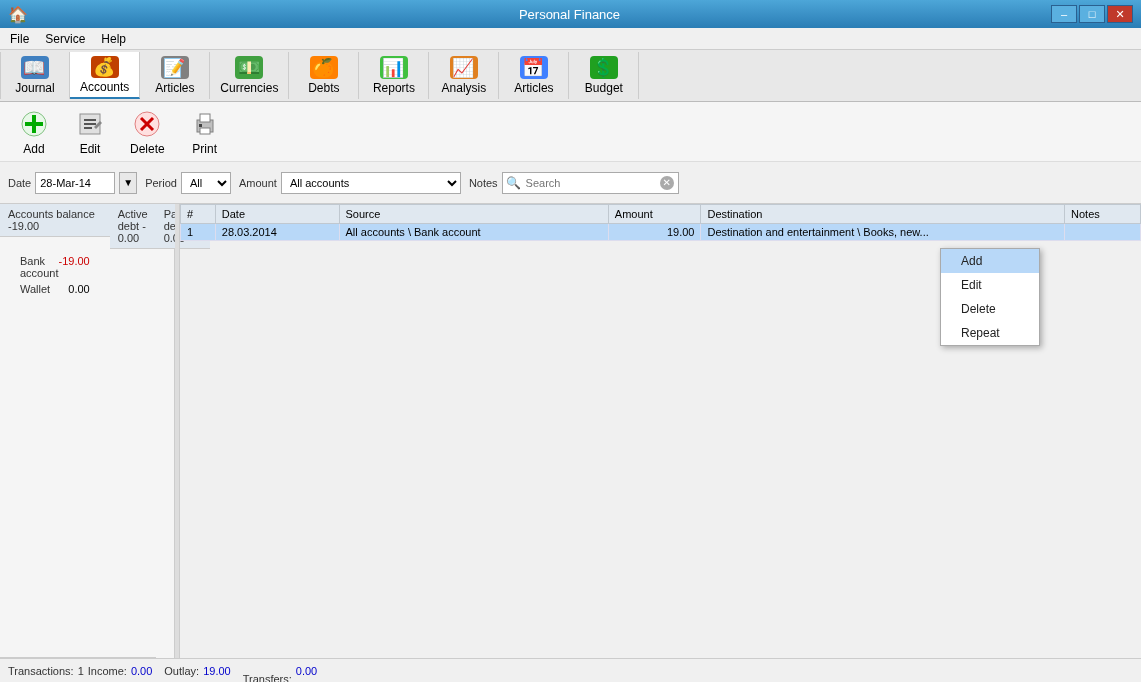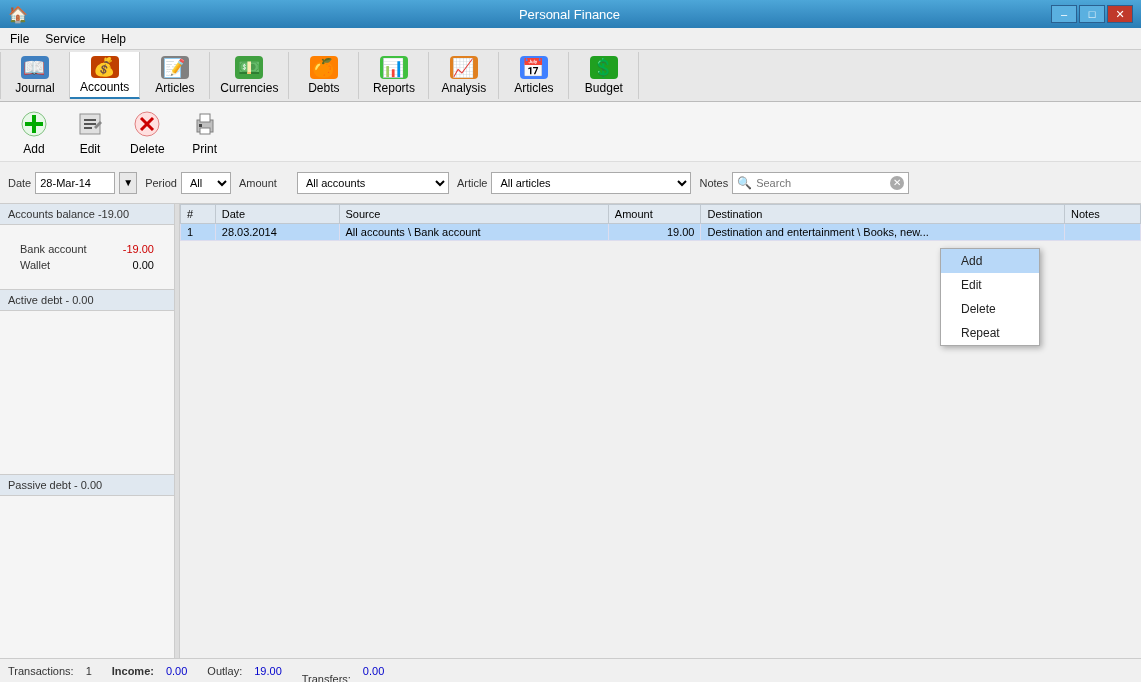--- a/index.html
+++ b/index.html
@@ -122,21 +122,21 @@
     .filter-label { font-size: 11px; color: #333; white-space: nowrap; }
     .filter-input, .filter-select {
       height: 22px;
       border: 1px solid #aaa;
       background: white;
       font-size: 11px;
       padding: 1px 4px;
     }
     .filter-input { width: 70px; }
     .filter-select-period { width: 50px; }
-    .filter-select-account { width: 152px; margin-left: 16px; }
+    .filter-select-account { width: 180px; }
     .filter-select-article { width: 200px; }
     .search-box {
       display: flex; align-items: center;
       border: 1px solid #aaa;
       background: white;
       height: 22px;
       padding: 0 4px;
       gap: 4px;
     }
     .search-input {
@@ -157,21 +157,21 @@
       height: calc(682px - 28px - 22px - 52px - 60px - 42px - 24px);
       overflow: hidden;
     }
 
     
     .left-panel {
       width: 175px;
       border-right: 1px solid #ccc;
       background: #f5f5f5;
       display: flex;
-      flex-direction: column;
+      flex-direction: row;
       flex-shrink: 0;
     }
     .panel-section {
       border-bottom: 1px solid #ccc;
     }
     .panel-header {
       background: #e0e8f0;
       padding: 4px 8px;
       font-size: 11px;
       color: #333;
@@ -244,21 +244,21 @@
     
     .status-bar {
       background: #f0f0f0;
       border-top: 1px solid #ccc;
       display: flex;
       align-items: center;
       padding: 2px 8px;
       height: 24px;
       font-size: 11px;
       color: #333;
-      gap: 12px;
+      gap: 4px;
     }
     .status-link { color: #0000cc; cursor: pointer; }
 
     
     .icon-journal { background: #4080c0; color: white; border-radius: 4px; }
     .icon-accounts { background: #c04000; color: white; border-radius: 4px; }
     .icon-articles { background: #808080; color: white; border-radius: 4px; }
     .icon-currencies { background: #40a040; color: white; border-radius: 4px; }
     .icon-debts { background: #ff8000; color: white; border-radius: 4px; }
     .icon-reports { background: #40c040; color: white; border-radius: 4px; }
@@ -392,26 +392,20 @@
       <option>Month</option>
       <option>Year</option>
     </select>
   </div>
   <div class="filter-group">
     <span class="filter-label">Amount</span>
     <select class="filter-select filter-select-account">
       <option>All accounts</option>
       <option>Bank account</option>
       <option>Wallet</option>
-    </select>
-  </div>
-  <div class="filter-group">
-    <span class="filter-label">Article</span>
-    <select class="filter-select filter-select-article">
-      <option>All articles</option>
     </select>
   </div>
   <div class="filter-group">
     <span class="filter-label">Notes</span>
     <div class="search-box">
       <span style="color:#666; font-size:12px;">🔍</span>
       <input class="search-input" type="text" placeholder="Search" style="">
       <span class="search-clear" style="font-size:14px; color:#888; cursor:pointer; width:14px; height:14px; background:#aaa; color:white; border-radius:50%; display:flex;align-items:center;justify-content:center; font-size:10px;">✕</span>
     </div>
   </div>
@@ -480,19 +474,19 @@
 <div class="context-menu" id="context-menu" style="position:absolute; top:248px; left:940px;">
   <div class="context-menu-item active-item">Add</div>
   <div class="context-menu-item">Edit</div>
   <div class="context-menu-item">Delete</div>
   <div class="context-menu-item">Repeat</div>
 </div>
 
 <div class="status-bar" style="position:absolute; bottom:0; left:0; right:0;">
   <span>Transactions:</span>
   <span>1</span>
-  <span style="margin-left:8px;font-weight:bold;">Income:</span>
+  <span style="">Income:</span>
   <span class="status-link">0.00</span>
   <span style="margin-left:8px;">Outlay:</span>
   <span class="status-link">19.00</span>
   <span style="margin-left:8px;margin-top:16px;">Transfers:</span>
   <span class="status-link">0.00</span>
 </div>
 
 </body></html>

